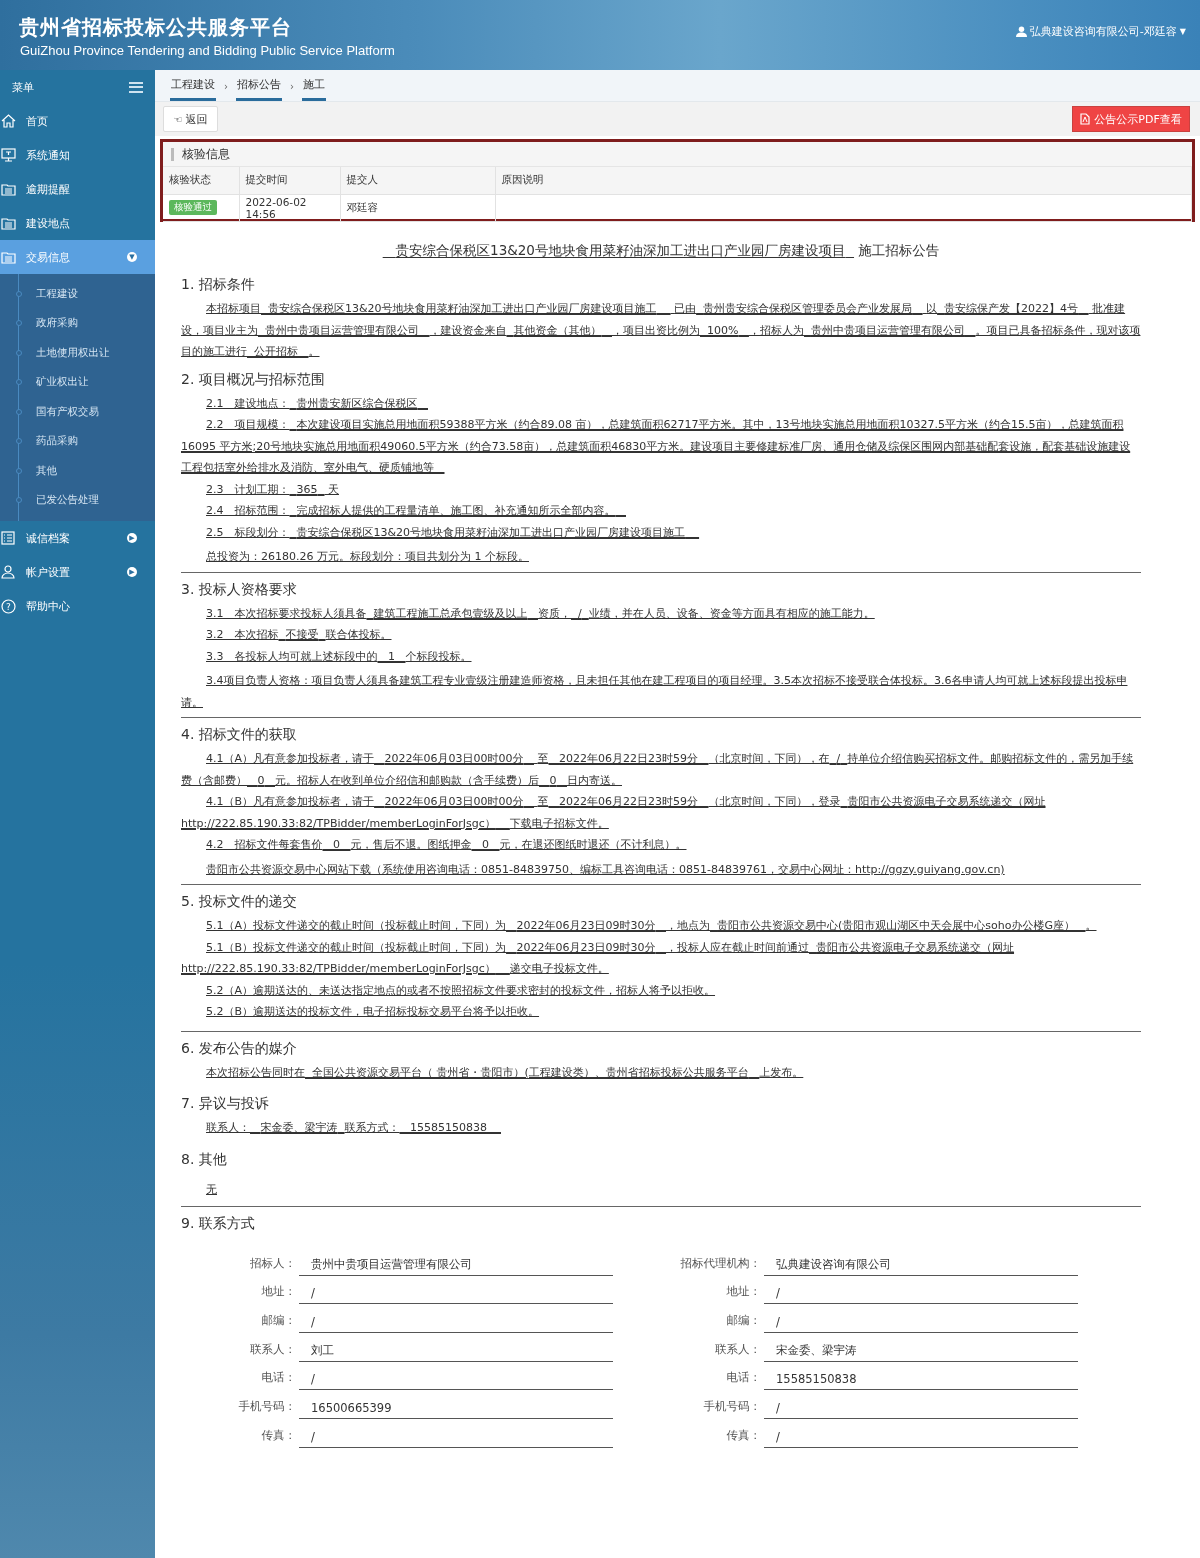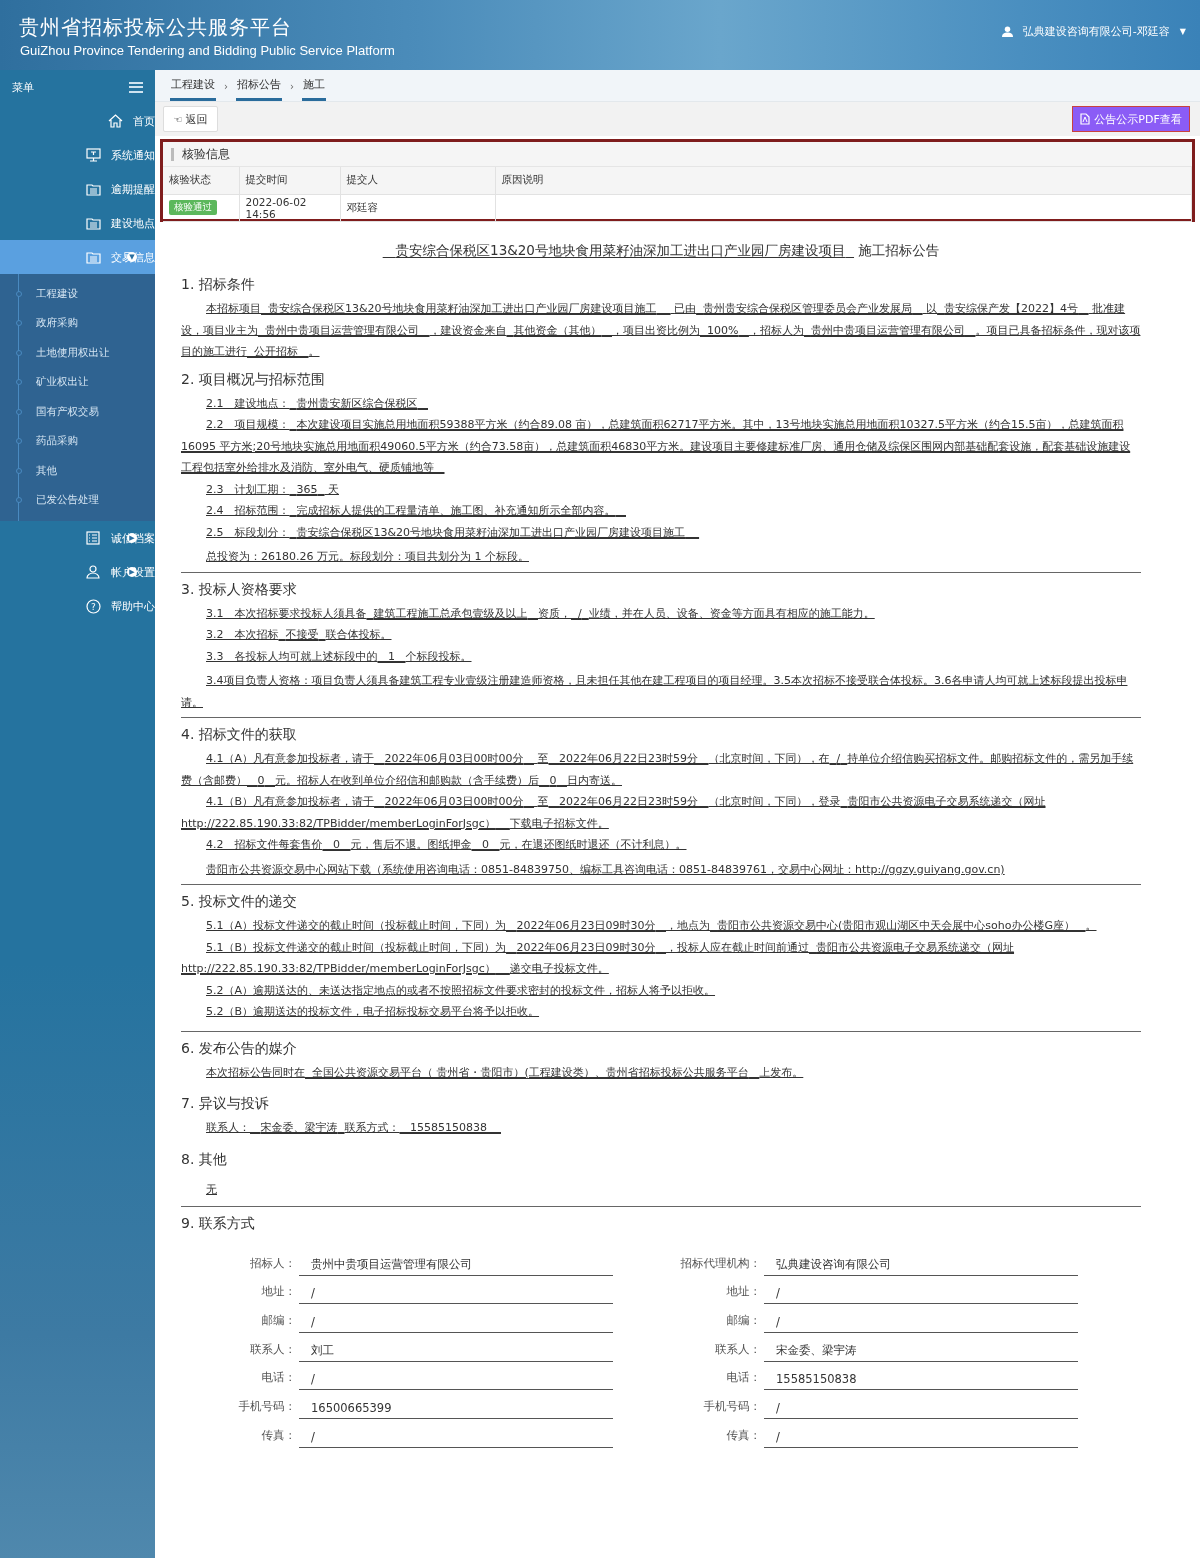--- a/index.html
+++ b/index.html
@@ -1,39 +1,39 @@
 <!DOCTYPE html>
 <html><head>
 <meta charset="utf-8">
 <style>
 *{box-sizing:border-box;margin:0;padding:0;}
 body{width:1200px;height:1558px;font-family:"DejaVu Sans","Liberation Sans",sans-serif;background:#fff;position:relative;overflow:hidden;color:#333;}
 .header{position:absolute;left:0;top:0;width:1200px;height:70px;background:linear-gradient(90deg,#2f6f9e 0%,#4b8cba 35%,#6aa6cc 60%,#4a8fc0 85%,#3a82b8 100%);box-shadow:0 2px 4px rgba(0,0,0,.3);}
-.header .t1{position:absolute;left:19px;top:14px;color:#fff;font-size:20px;font-weight:normal;letter-spacing:1px;}
+.header .t1{position:absolute;left:19px;top:14px;color:#fff;font-size:20px;font-weight:bold;letter-spacing:1px;}
 .header .t2{position:absolute;left:20px;top:43px;color:#fff;font-size:13px;font-family:"Liberation Sans",sans-serif;}
-.header .user{position:absolute;right:14px;top:24px;color:#fff;font-size:11px;display:flex;align-items:center;gap:10px;}
+.header .user{position:absolute;right:14px;top:24px;color:#fff;font-size:11px;display:flex;align-items:center;gap:3px;}
 .sidebar{position:absolute;left:0;top:70px;width:155px;height:1488px;background:linear-gradient(180deg,#25739f 0%,#25739f 60%,#3d7aa3 85%,#4f88ad 100%);}
 .menu-head{height:34px;display:flex;align-items:center;justify-content:space-between;padding:0 12px;color:#fff;font-size:11px;}
 .hamb{width:14px;display:flex;flex-direction:column;gap:2.5px;}
 .hamb i{display:block;height:2px;background:#cfe3f0;}
-.nav-item{height:34px;display:flex;align-items:center;padding-left:12px;color:#fff;font-size:11px;position:relative;justify-content:flex-end;}
+.nav-item{height:34px;display:flex;align-items:center;color:#fff;font-size:11px;position:relative;}
 .nav-item .ic{width:16px;height:16px;margin-right:10px;display:flex;align-items:center;justify-content:center;}
 .nav-item.active{background:#5aa0e0;}
 .nav-item .chev{position:absolute;right:18px;width:10px;height:10px;border-radius:50%;background:#fff;color:#2a6fa0;font-size:7px;display:flex;align-items:center;justify-content:center;}
 .sub{background:#2f6391;padding:5px 0 6px;position:relative;}
 .sub:before{content:"";position:absolute;left:18px;top:0;bottom:0;width:1px;background:#4a8ac0;}
 .sub-item{height:29.5px;display:flex;align-items:center;padding-left:36px;color:#d6e6f3;font-size:10.5px;position:relative;}
 .sub-item:before{content:"";position:absolute;left:16px;width:4px;height:4px;border-radius:50%;border:1px solid #4a8ac0;background:#2f6391;}
 .main{position:absolute;left:155px;top:70px;width:1045px;height:1488px;background:#fff;}
 .crumb{height:32px;background:#f1f5f9;border-bottom:1px solid #e3e8ec;display:flex;align-items:flex-end;padding-left:15px;gap:8px;}
 .crumb span.c{font-size:11px;color:#333;padding:0 1px 6px;border-bottom:3px solid #2a6c9c;}
 .crumb span.sep{font-size:10px;color:#666;padding-bottom:9px;}
 .toolbar{height:34px;background:#f2f2f2;position:relative;}
 .btn-back{position:absolute;left:8px;top:4px;width:55px;height:26px;background:#fff;border:1px solid #ddd;border-radius:2px;font-size:11px;color:#333;display:flex;align-items:center;justify-content:center;gap:3px;}
-.btn-pdf{position:absolute;right:10px;top:4px;width:118px;height:26px;background:#8b5cf6;border:1px solid #c9413f;color:#fff;font-size:11px;display:flex;align-items:center;justify-content:center;gap:4px;}
+.btn-pdf{position:absolute;right:10px;top:4px;width:118px;height:26px;background:#ef4444;border:1px solid #c9413f;color:#fff;font-size:11px;display:flex;align-items:center;justify-content:center;gap:4px;}
 .verify{position:absolute;left:5px;top:69px;width:1035px;height:83px;border:3px solid #7f1d1d;background:#fff;}
 .verify .vh{height:25px;background:#f5f5f5;border-bottom:1px solid #e5e5e5;display:flex;align-items:center;padding-left:8px;font-size:12px;color:#333;}
 .verify .vh b{display:inline-block;width:3px;height:13px;background:#bbb;margin-right:8px;}
 .verify table{border-collapse:collapse;width:100%;font-size:10.5px;}
 .verify th{font-weight:normal;background:#f5f5f5;text-align:left;padding:0 6px;height:27px;border-right:1px solid #e2e2e2;border-bottom:1px solid #e2e2e2;color:#333;}
 .verify td{height:27px;padding:0 6px;border-right:1px solid #e2e2e2;border-bottom:1px solid #e2e2e2;color:#333;}
 .badge{display:inline-block;background:#5cb85c;color:#fff;font-size:9.5px;padding:1px 5px;border-radius:2px;}
 .doc{position:absolute;left:26px;top:172px;width:960px;font-family:"DejaVu Sans",sans-serif;}
 .doc .title{text-align:center;font-size:13.5px;color:#333;margin-left:0;height:26px;}
 .u{text-decoration:underline;text-underline-offset:2px;}

